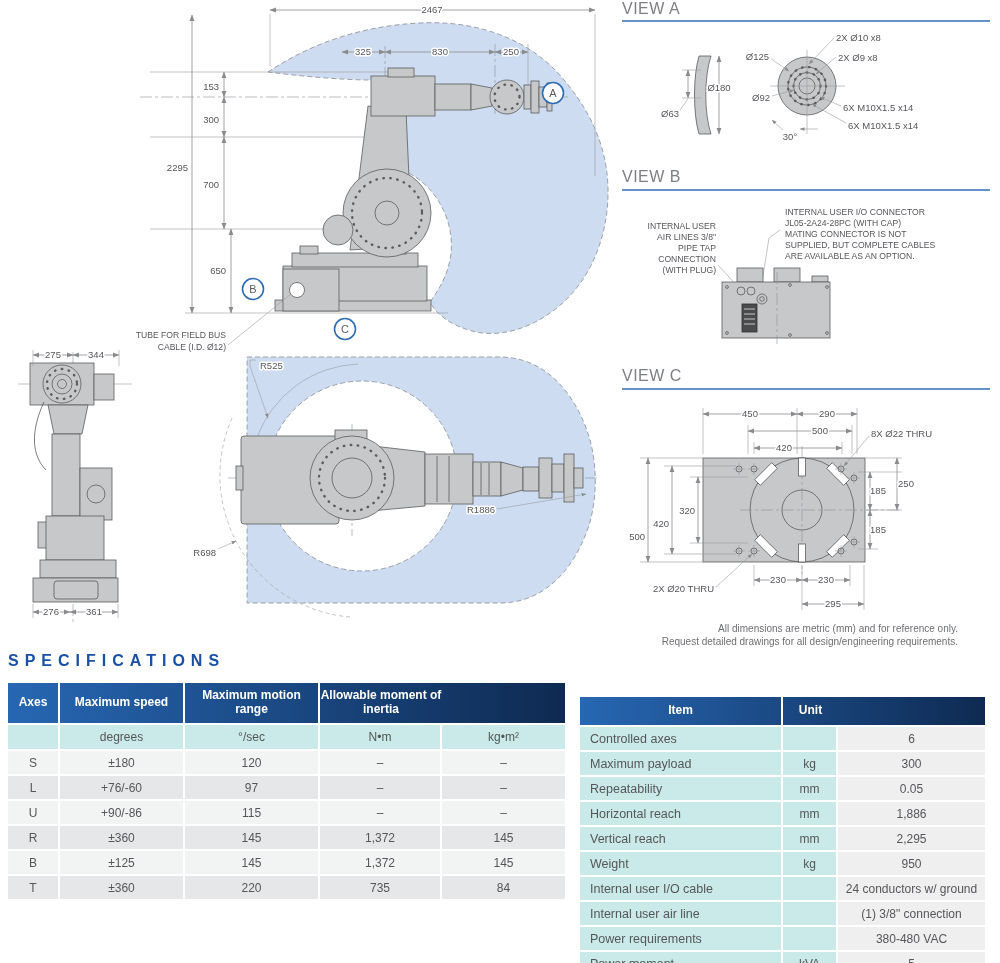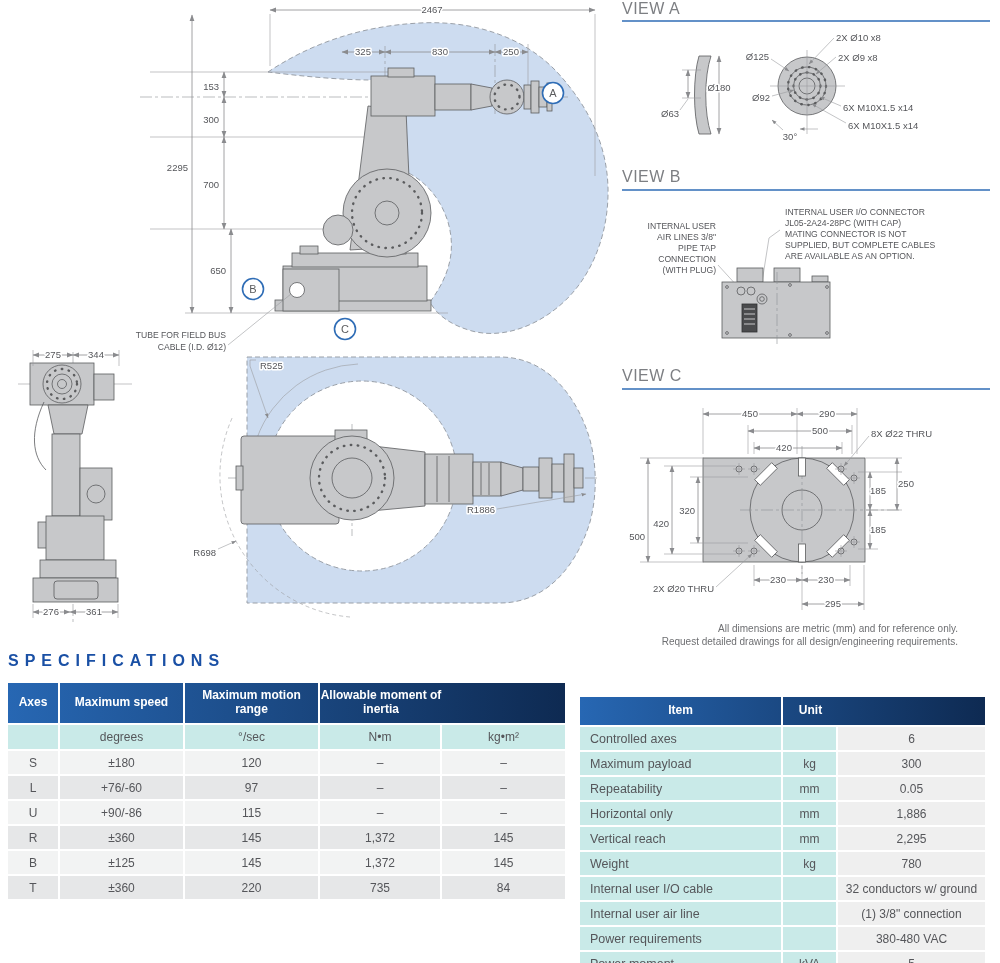--- a/index.html
+++ b/index.html
@@ -502,38 +502,38 @@
     <div class="cell mt-item">Maximum payload</div>
     <div class="cell mt-unit">kg</div>
     <div class="cell mt-val">300</div>
   </div>
   <div class="grid3 trow mt-row">
     <div class="cell mt-item">Repeatability</div>
     <div class="cell mt-unit">mm</div>
     <div class="cell mt-val">0.05</div>
   </div>
   <div class="grid3 trow mt-row">
-    <div class="cell mt-item">Horizontal only</div>
+    <div class="cell mt-item">Horizontal reach</div>
     <div class="cell mt-unit">mm</div>
     <div class="cell mt-val">1,886</div>
   </div>
   <div class="grid3 trow mt-row">
     <div class="cell mt-item">Vertical reach</div>
     <div class="cell mt-unit">mm</div>
     <div class="cell mt-val">2,295</div>
   </div>
   <div class="grid3 trow mt-row">
     <div class="cell mt-item">Weight</div>
     <div class="cell mt-unit">kg</div>
-    <div class="cell mt-val">780</div>
+    <div class="cell mt-val">950</div>
   </div>
   <div class="grid3 trow mt-row">
     <div class="cell mt-item">Internal user I/O cable</div>
     <div class="cell mt-unit"></div>
-    <div class="cell mt-val">32 conductors w/ ground</div>
+    <div class="cell mt-val">24 conductors w/ ground</div>
   </div>
   <div class="grid3 trow mt-row">
     <div class="cell mt-item">Internal user air line</div>
     <div class="cell mt-unit"></div>
     <div class="cell mt-val">(1) 3/8" connection</div>
   </div>
   <div class="grid3 trow mt-row">
     <div class="cell mt-item">Power requirements</div>
     <div class="cell mt-unit"></div>
     <div class="cell mt-val">380-480 VAC</div>

